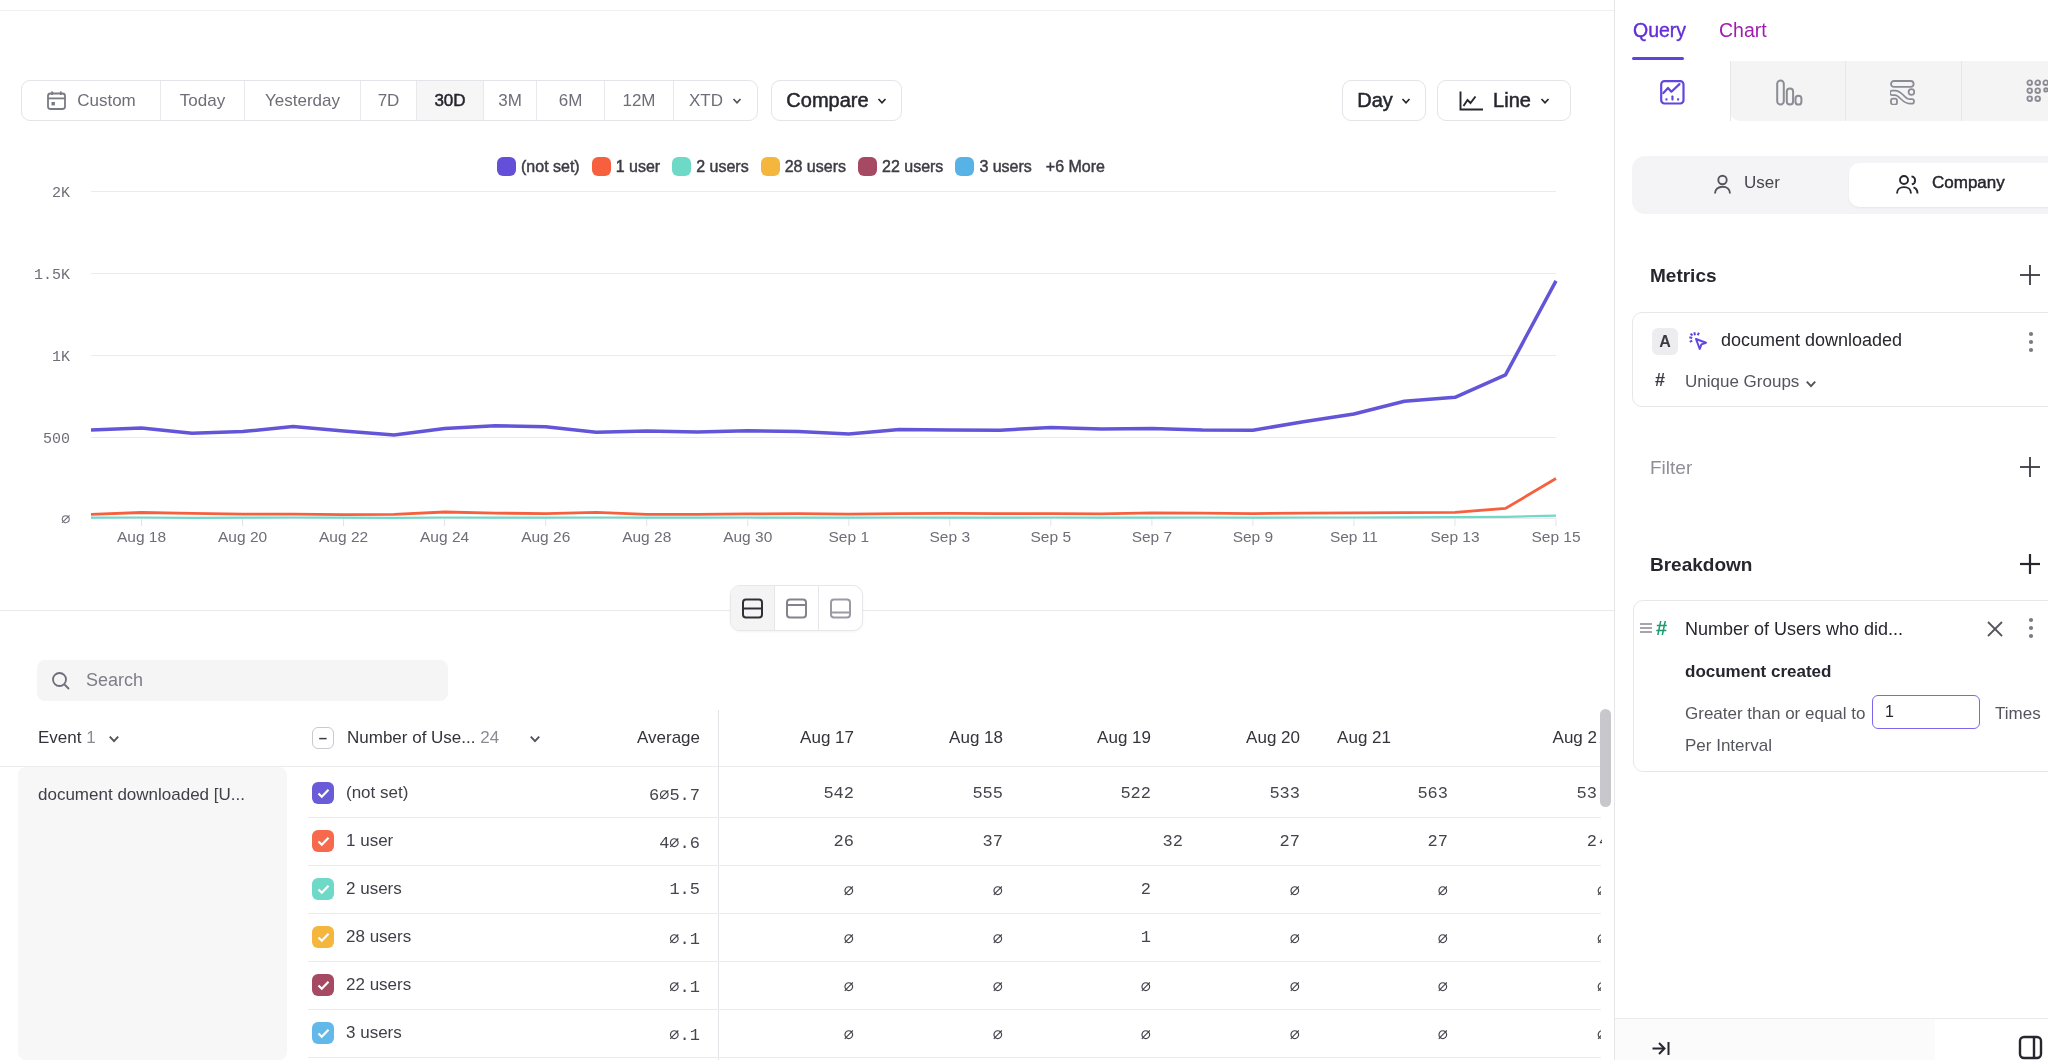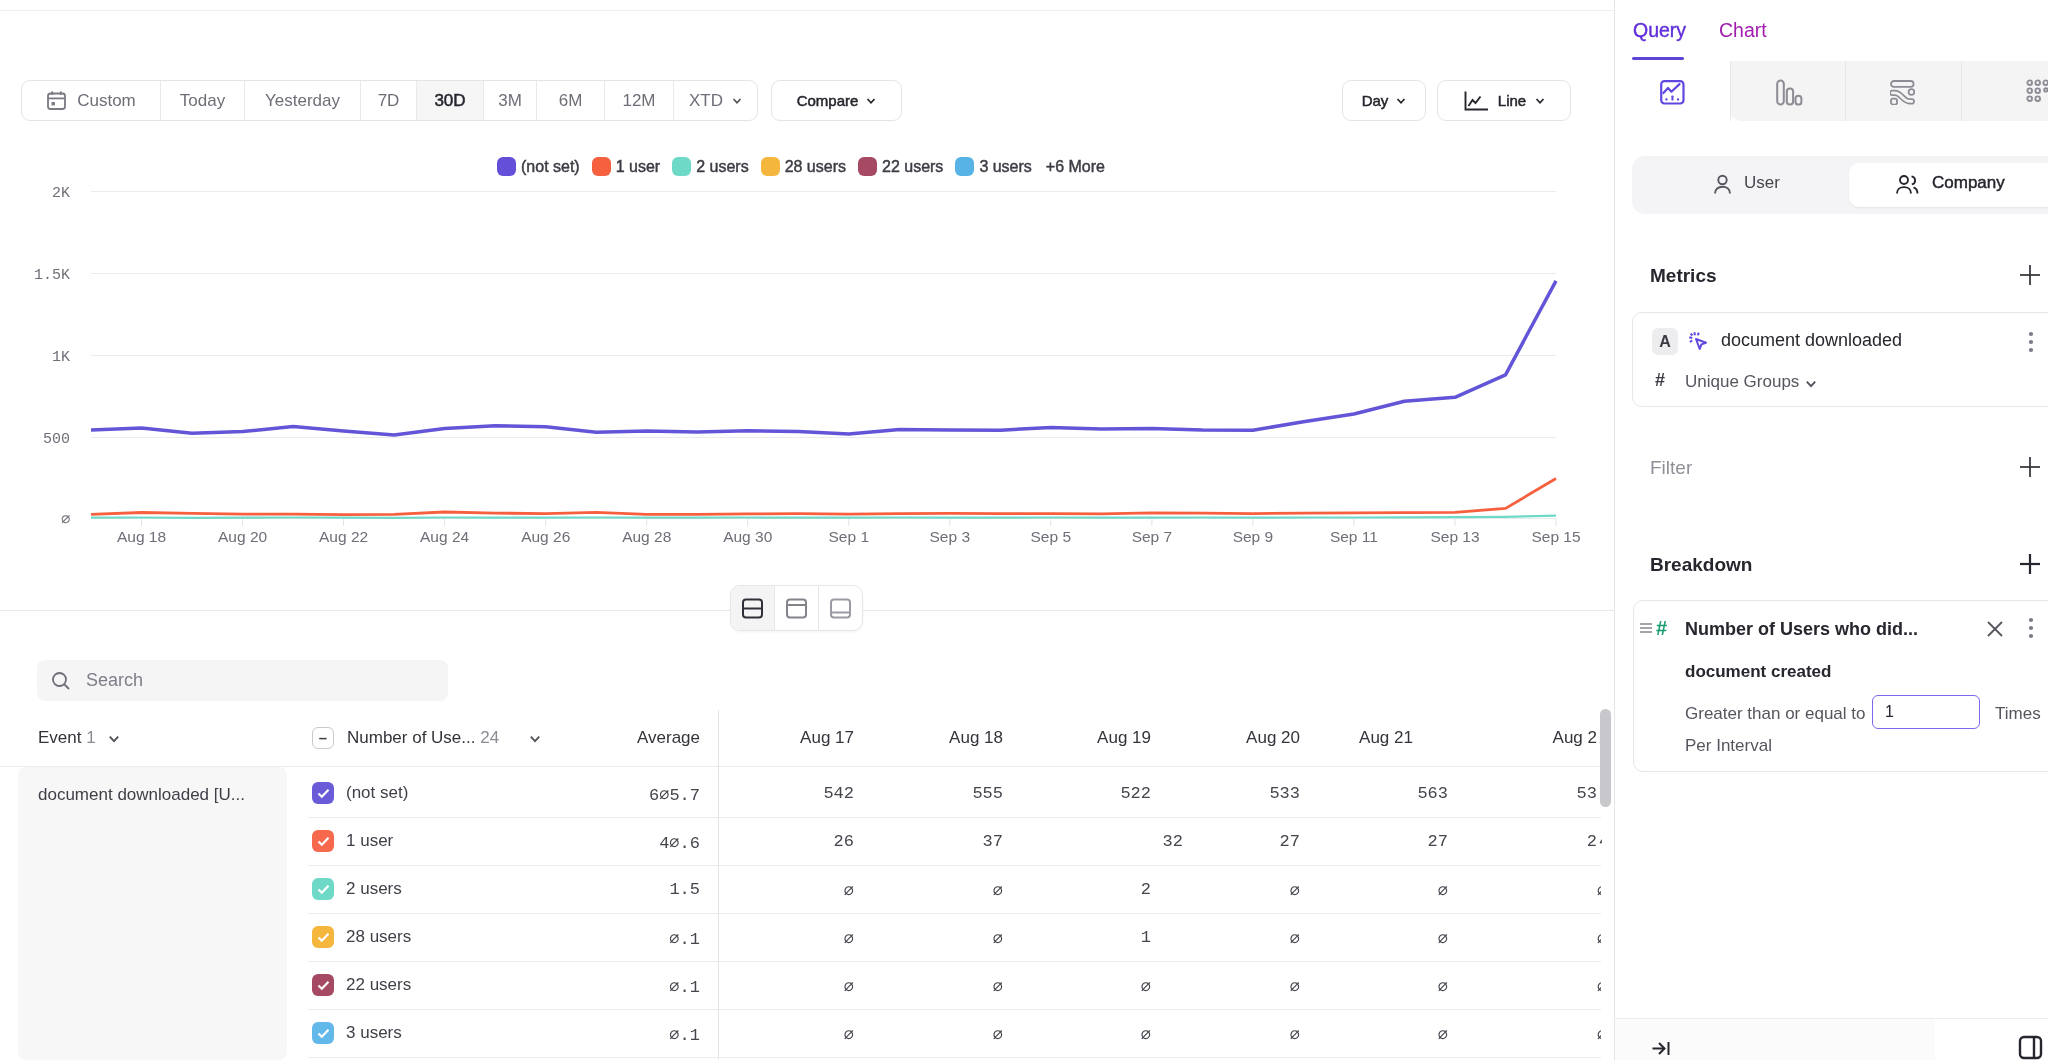--- a/index.html
+++ b/index.html
@@ -5,21 +5,21 @@
 *{margin:0;padding:0;box-sizing:border-box;}
 html,body{width:2048px;height:1060px;overflow:hidden;background:#fff;font-family:"Liberation Sans",sans-serif;}
 body{position:relative;color:#3a3a42;}
 .abs{position:absolute;}
 
 .rangebar{position:absolute;left:21px;top:80px;height:41px;border:1px solid #e4e4e8;border-radius:9px;display:flex;align-items:stretch;background:#fff;}
 .rangebar .cell{display:flex;align-items:center;justify-content:center;font-size:17px;color:#6e6e78;border-right:1px solid #e9e9ec;white-space:nowrap;}
 .rangebar .cell:last-child{border-right:none;border-radius:0 8px 8px 0;}
 .rangebar .cell:first-child{border-radius:8px 0 0 8px;}
 .rangebar .sel{background:#f6f6f7;color:#26262e;-webkit-text-stroke:0.5px #26262e;}
-.btn{position:absolute;height:41px;border:1px solid #e4e4e8;border-radius:9px;background:#fff;display:flex;align-items:center;justify-content:center;font-size:15px;color:#26262e;-webkit-text-stroke:0.5px #26262e;gap:8px;}
+.btn{position:absolute;height:41px;border:1px solid #e4e4e8;border-radius:9px;background:#fff;display:flex;align-items:center;justify-content:center;font-size:20px;color:#26262e;-webkit-text-stroke:0.5px #26262e;gap:8px;}
 .chev{width:10px;height:10px;flex:0 0 auto;}
 
 .legend{position:absolute;left:-6px;top:157px;width:1614px;display:flex;justify-content:center;align-items:center;gap:12px;}
 .litem{display:flex;align-items:center;gap:5px;font-size:16px;color:#3c3c44;-webkit-text-stroke:0.45px #3c3c44;}
 .sw{width:19px;height:19px;border-radius:6px;}
 
 .hdrlbl{font-size:17px;color:#33333b;}
 .gray{color:#8b8b94;}
 .vals{font-family:"Liberation Mono",monospace;font-size:17px;color:#45454e;}
 .row-border{position:absolute;height:1px;background:#ececef;}
@@ -174,21 +174,21 @@
   </div>
 <div class="abs hdrlbl" style="left:347px;top:728px;">Number of Use... <span class="gray">24</span></div>
 <svg class="abs" style="left:529px;top:733px;" width="12" height="12" viewBox="0 0 10 10" fill="none" stroke="#52525a" stroke-width="1.6">
     <path d="M1.5 3 L5 6.8 L8.5 3"></path>
   </svg>
 <div class="abs hdrlbl" style="left:500px;top:728px;width:200px;text-align:right;">Average</div>
 <div class="abs hdrlbl" style="left:706px;top:728px;width:148px;text-align:right;">Aug 17</div>
 <div class="abs hdrlbl" style="left:855px;top:728px;width:148px;text-align:right;">Aug 18</div>
 <div class="abs hdrlbl" style="left:1003px;top:728px;width:148px;text-align:right;">Aug 19</div>
 <div class="abs hdrlbl" style="left:1151px;top:728px;width:149px;text-align:right;">Aug 20</div>
-<div class="abs hdrlbl" style="left:1312px;top:728px;width:148px;text-align:center;">Aug 21</div>
+<div class="abs hdrlbl" style="left:1243px;top:728px;width:148px;text-align:right;">Aug 21</div>
 <div class="abs hdrlbl" style="left:1448px;top:728px;width:149px;text-align:right;">Aug 2</div>
 <div class="abs hdrlbl" style="left:1599px;top:728px;width:3px;overflow:hidden;">2</div>
 <div class="abs vals" style="left:1599px;top:784px;width:3px;overflow:hidden;">5</div>
 <div class="abs vals" style="left:1599px;top:832px;width:3px;overflow:hidden;">4</div>
 <div class="abs vals" style="left:1597px;top:880px;width:4px;overflow:hidden;">∅</div>
 <div class="abs vals" style="left:1597px;top:928px;width:4px;overflow:hidden;">∅</div>
 <div class="abs vals" style="left:1597px;top:976px;width:4px;overflow:hidden;">∅</div>
 <div class="abs vals" style="left:1597px;top:1024px;width:4px;overflow:hidden;">∅</div>
 <div class="row-border" style="left:0;top:766px;width:1601px;"></div>
 <div class="abs" style="left:718px;top:710px;width:1px;height:350px;background:#e4e4e8;"></div>
@@ -390,21 +390,21 @@
       <line x1="1" y1="11" x2="21" y2="11"></line>
     </svg>
 
   <div class="card" style="left:18px;top:600px;width:450px;height:172px;">
     <div class="abs" style="left:5px;top:20px;"><svg width="14" height="14" viewBox="0 0 14 14" stroke="#8f8f98" stroke-width="1.6">
           <line x1="1" y1="3" x2="13" y2="3"></line>
           <line x1="1" y1="7" x2="13" y2="7"></line>
           <line x1="1" y1="11" x2="13" y2="11"></line>
         </svg></div>
     <div class="abs" style="left:22px;top:16px;font-size:20px;font-weight:bold;color:#1a9b70;">#</div>
-    <div class="abs" style="left:51px;top:18px;font-size:18px;font-weight:bold;color:#26262e;">Number of Users who did...</div>
+    <div class="abs" style="left:51px;top:18px;font-size:18px;font-weight:normal;color:#26262e;">Number of Users who did...</div>
     <svg class="abs" style="left:352px;top:19px;" width="18" height="18" viewBox="0 0 18 18" stroke="#55555e" stroke-width="1.8" fill="none">
         <line x1="2" y1="2" x2="16" y2="16"></line>
         <line x1="16" y1="2" x2="2" y2="16"></line>
       </svg>
     <svg class="abs" style="left:394px;top:16px;" width="6" height="24" viewBox="0 0 6 24" fill="#7a7a84">
         <circle cx="3" cy="3" r="2.1"></circle>
         <circle cx="3" cy="11" r="2.1"></circle>
         <circle cx="3" cy="19" r="2.1"></circle>
       </svg>
     <div class="abs" style="left:51px;top:61px;font-size:17px;font-weight:bold;color:#26262e;">document created</div>

